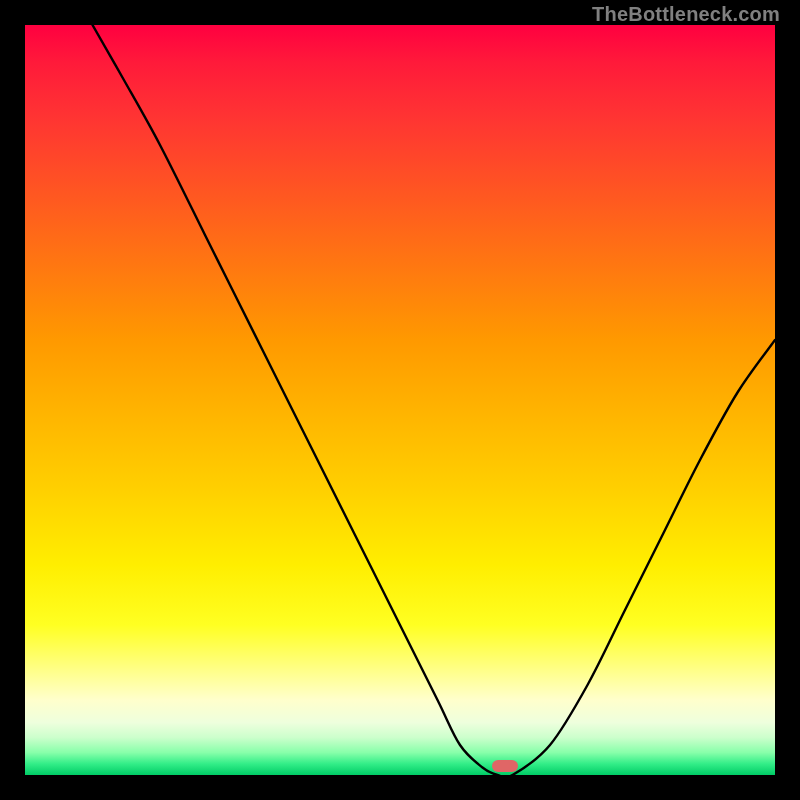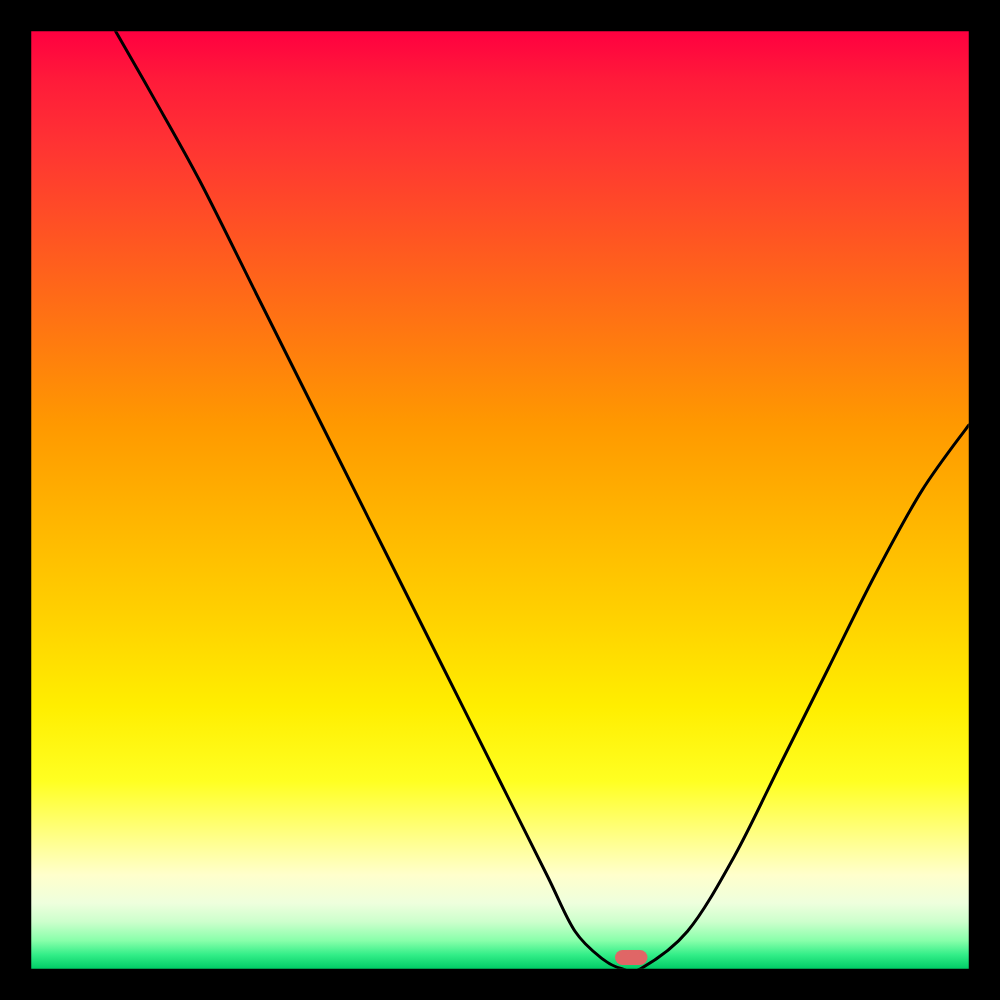--- a/index.html
+++ b/index.html
@@ -67,19 +67,20 @@
     height: 12px;
     border-radius: 6px;
     background: #e06666;
     transform: translate(-50%, -50%);
   }
 </style>
 </head>
 <body>
 
 <div class="frame">
+  <div class="watermark">TheBottleneck.com</div>
   <div class="plot-area">
     <svg class="curve" viewBox="0 0 750 750" preserveAspectRatio="none">
       <path id="curve-path" fill="none" stroke="#000" stroke-width="2.4" stroke-linecap="round" stroke-linejoin="round" d="M 67.50 0.00 C 72.50 8.75, 86.25 32.50, 97.50 52.50 C 108.75 72.50, 121.25 93.75, 135.00 120.00 C 148.75 146.25, 168.75 187.50, 180.00 210.00 C 191.25 232.50, 192.50 235.00, 202.50 255.00 C 212.50 275.00, 226.25 302.50, 240.00 330.00 C 253.75 357.50, 270.00 390.00, 285.00 420.00 C 300.00 450.00, 315.00 480.00, 330.00 510.00 C 345.00 540.00, 361.25 572.50, 375.00 600.00 C 388.75 627.50, 402.50 655.00, 412.50 675.00 C 422.50 695.00, 427.50 708.75, 435.00 720.00 C 442.50 731.25, 451.25 737.50, 457.50 742.50 C 463.75 747.50, 467.50 748.75, 472.50 750.00 C 477.50 751.25, 478.75 755.00, 487.50 750.00 C 496.25 745.00, 512.50 735.00, 525.00 720.00 C 537.50 705.00, 550.00 682.50, 562.50 660.00 C 575.00 637.50, 587.50 610.00, 600.00 585.00 C 612.50 560.00, 625.00 535.00, 637.50 510.00 C 650.00 485.00, 662.50 458.75, 675.00 435.00 C 687.50 411.25, 700.00 387.50, 712.50 367.50 C 725.00 347.50, 743.75 323.75, 750.00 315.00"></path>
     </svg>
     <div id="marker" class="marker" style="left: 480px; top: 741px; background: rgb(224, 102, 102);"></div>
   </div>
 </div>
 
 </body></html>

